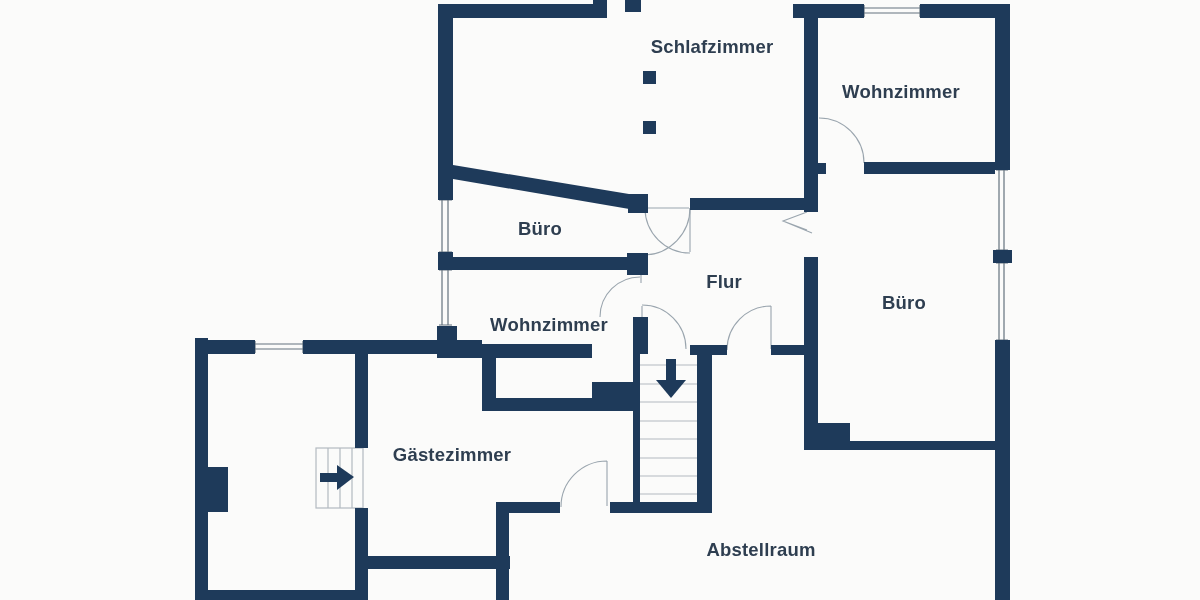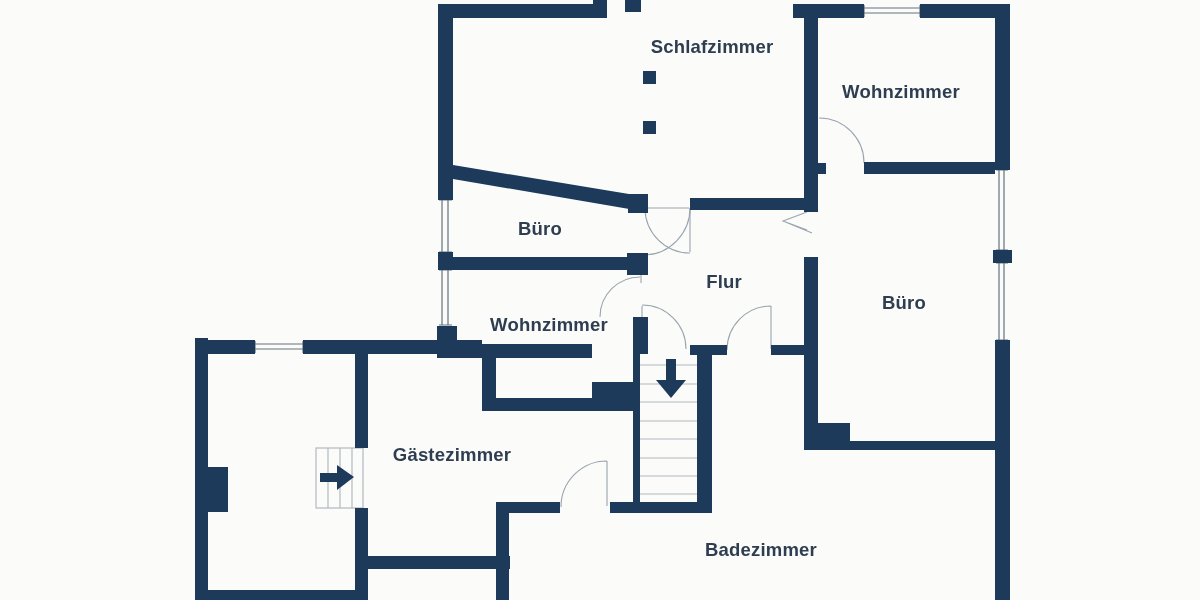--- a/index.html
+++ b/index.html
@@ -143,14 +143,14 @@
     </g>
   </svg>
 
   <div class="lbl" style="left: 712px; top: 47px;">Schlafzimmer</div>
   <div class="lbl" style="left: 901px; top: 92px;">Wohnzimmer</div>
   <div class="lbl" style="left: 540px; top: 229px;">Büro</div>
   <div class="lbl" style="left: 724px; top: 282px;">Flur</div>
   <div class="lbl" style="left: 904px; top: 303px;">Büro</div>
   <div class="lbl" style="left: 549px; top: 325px;">Wohnzimmer</div>
   <div class="lbl" style="left: 452px; top: 455px;">Gästezimmer</div>
-  <div class="lbl" style="left: 761px; top: 550px;">Badezimmer</div>
+  <div class="lbl" style="left: 761px; top: 550px;">Abstellraum</div>
 </div>
 
 </body></html>

